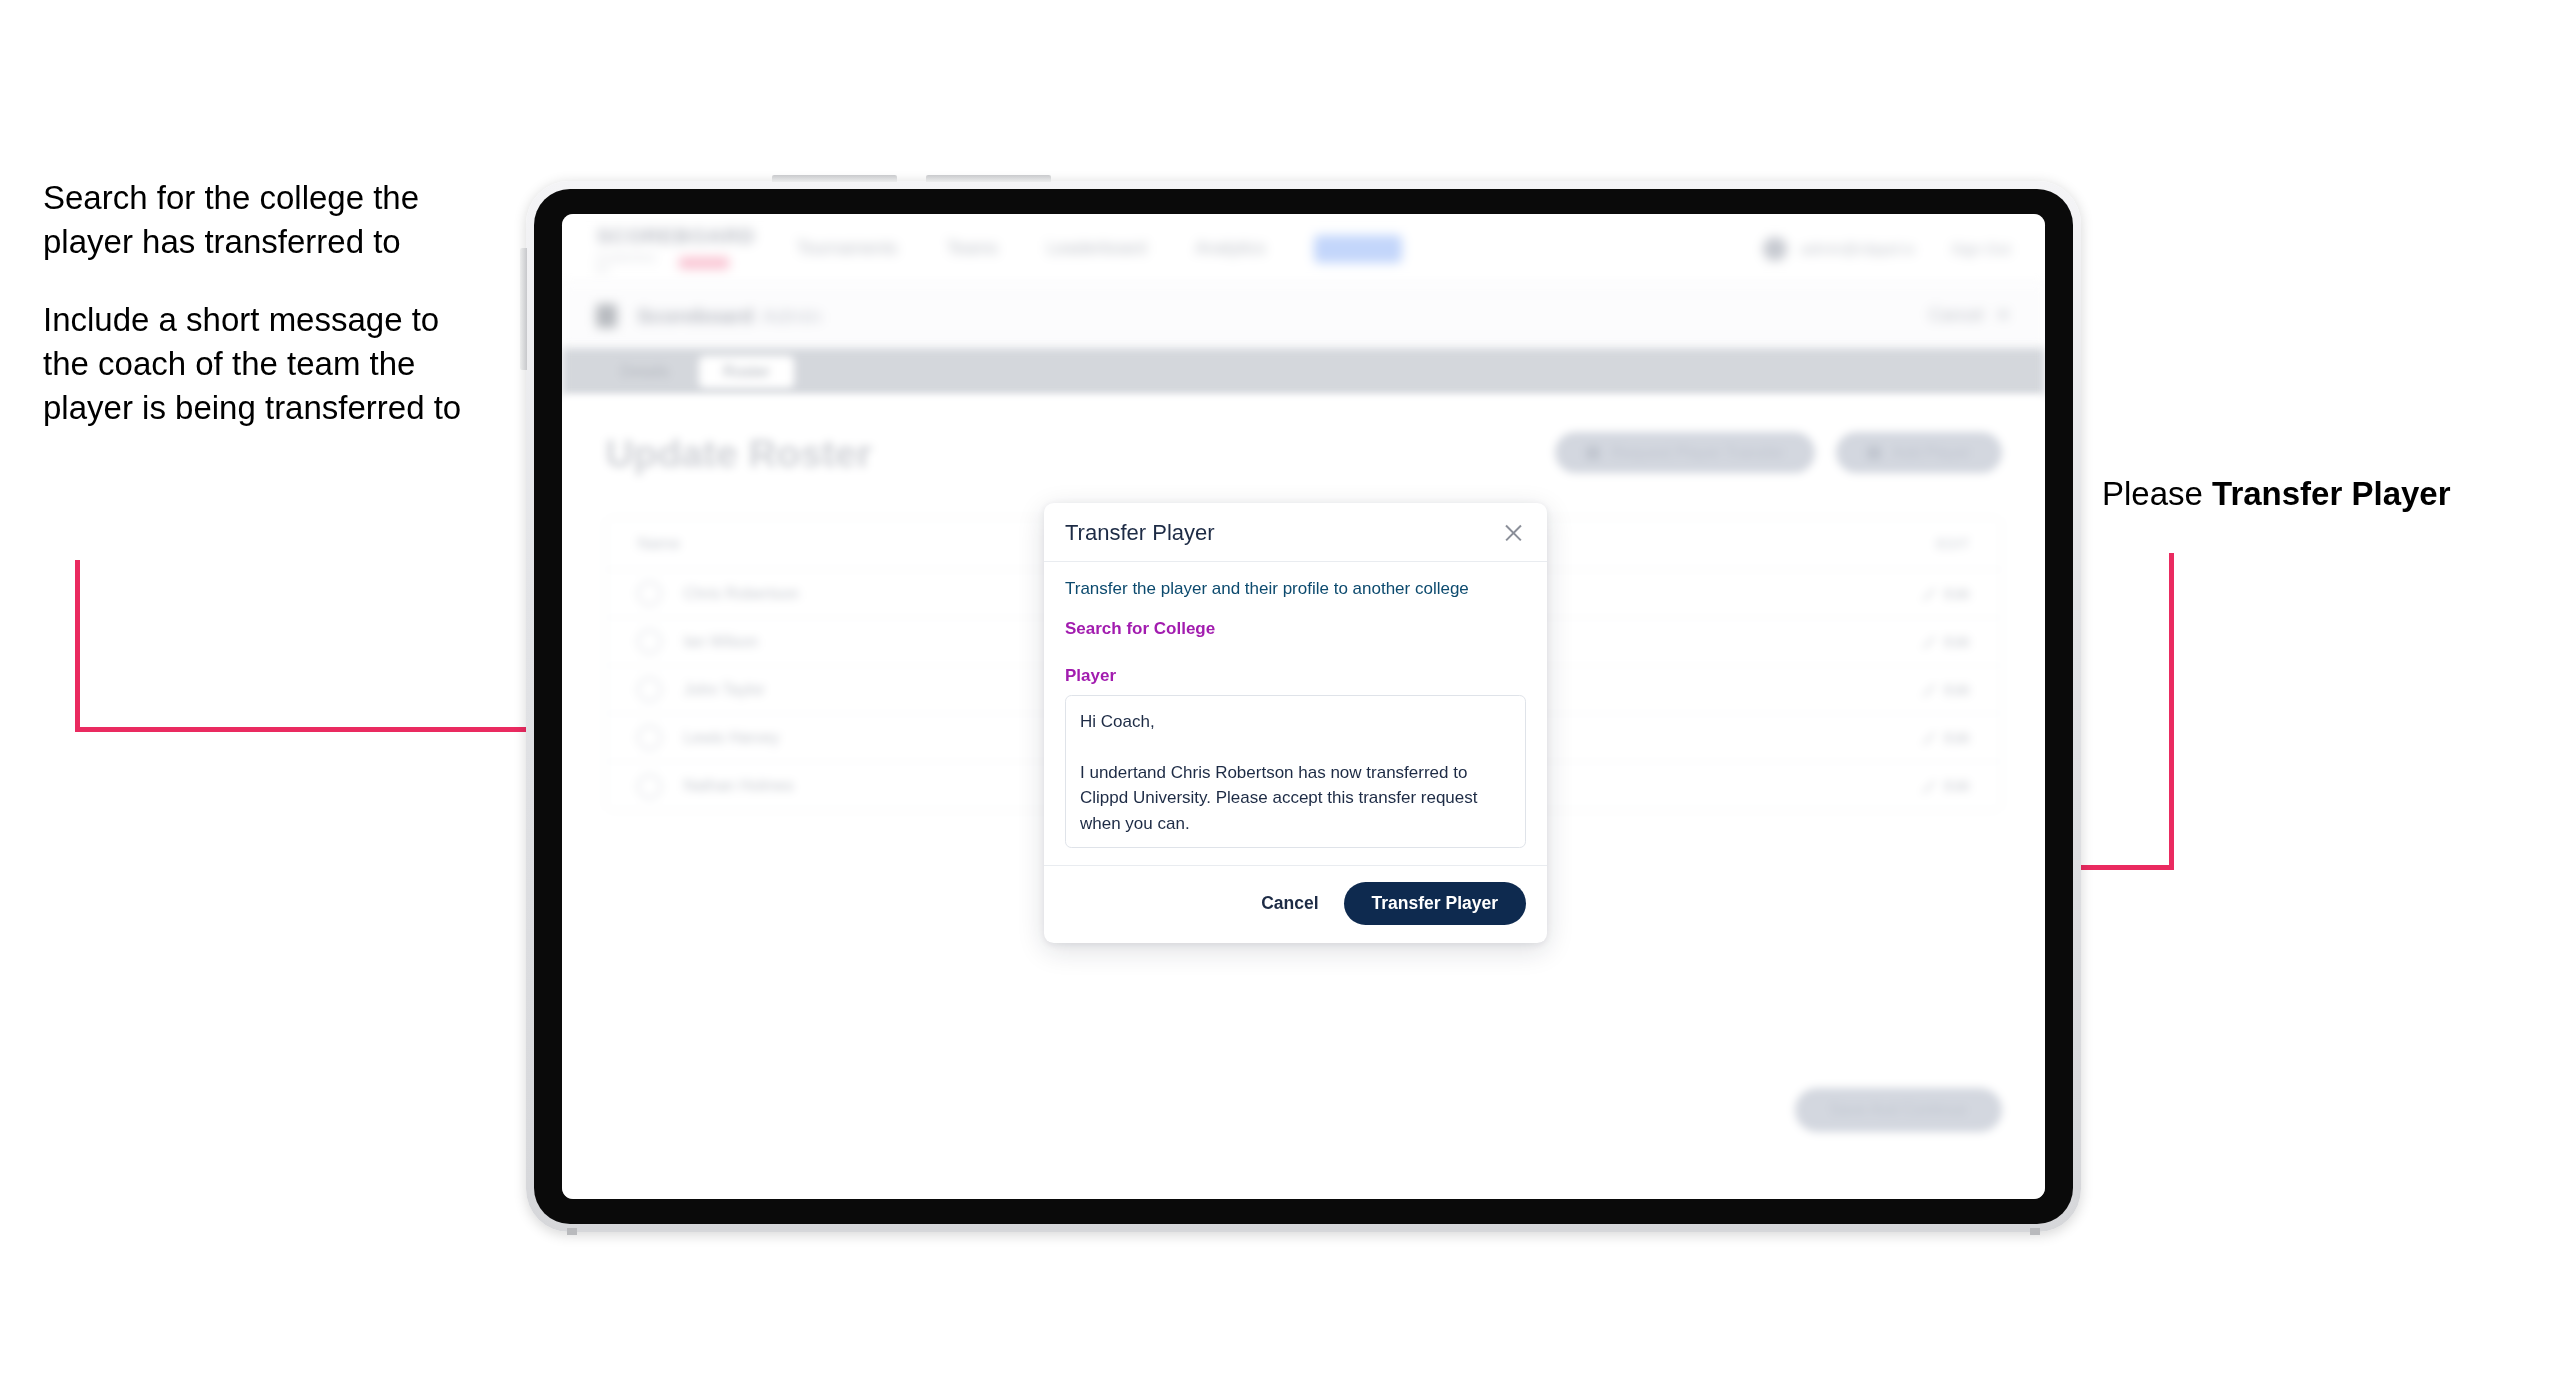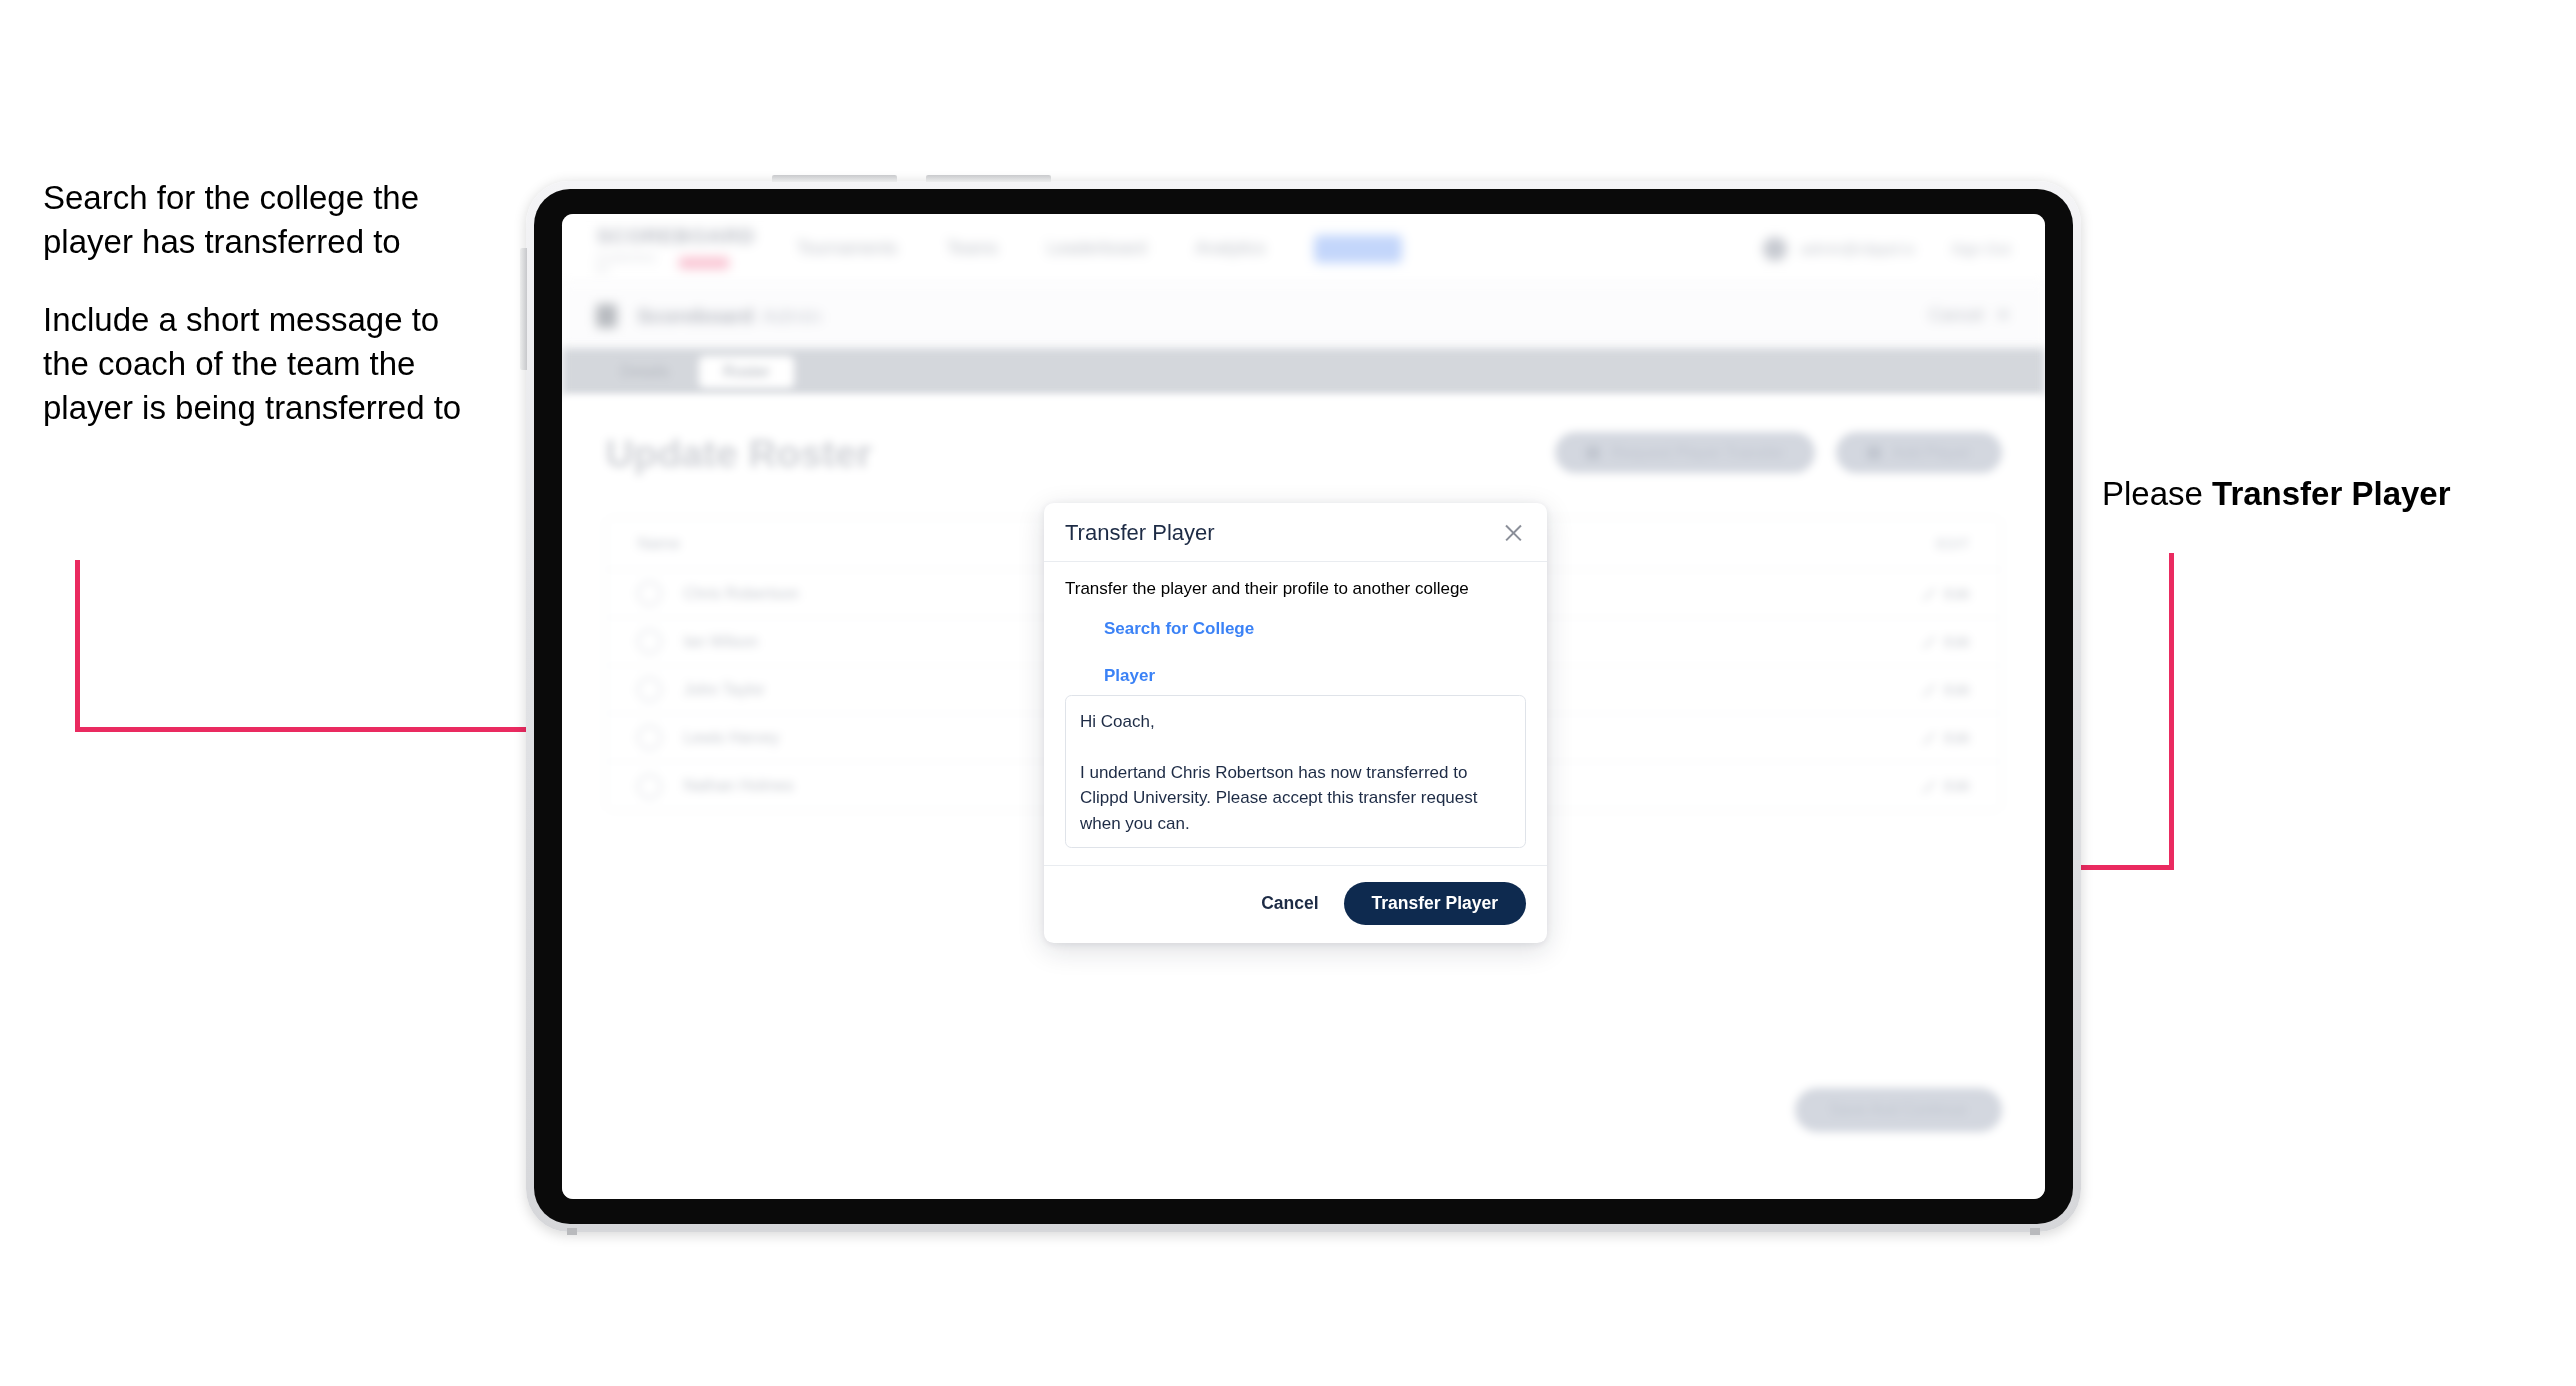--- a/index.html
+++ b/index.html
@@ -308,27 +308,26 @@
   .modal-close::before, .modal-close::after {
     content: ""; position: absolute;
     left: 1.4px; top: 11.2px; width: 21px; height: 1.8px;
     background: #8b8f99;
   }
   .modal-close::before { transform: rotate(45deg); }
   .modal-close::after  { transform: rotate(-45deg); }
 
   .modal-body { padding: 17px 21px 15.4px 21px; }
   .modal-desc {
-    font-size: 17px; color: #000000;
+    font-size: 17px; color: #0c4a6e;
     margin-bottom: 19.6px;
   }
   .field-label {
-    font-size: 17px; color: #3b82f6; font-weight: 700;
+    font-size: 17px; color: #a21caf; font-weight: 700;
     margin-bottom: 9px;
-    margin-left: 39px;
   }
   .field-input {
     width: 100%;
     border: 0.7px solid #dfe3e9;
     border-radius: 6.3px;
     padding: 11.2px 14px;
     font-size: 17.5px;
     color: #1d2b45;
     background: #fff;
     font-family: "Liberation Sans", sans-serif;

